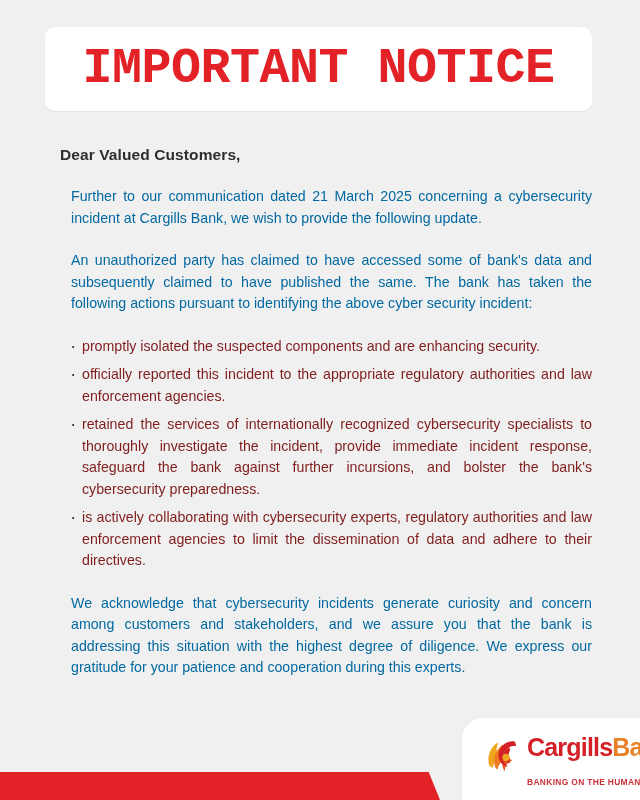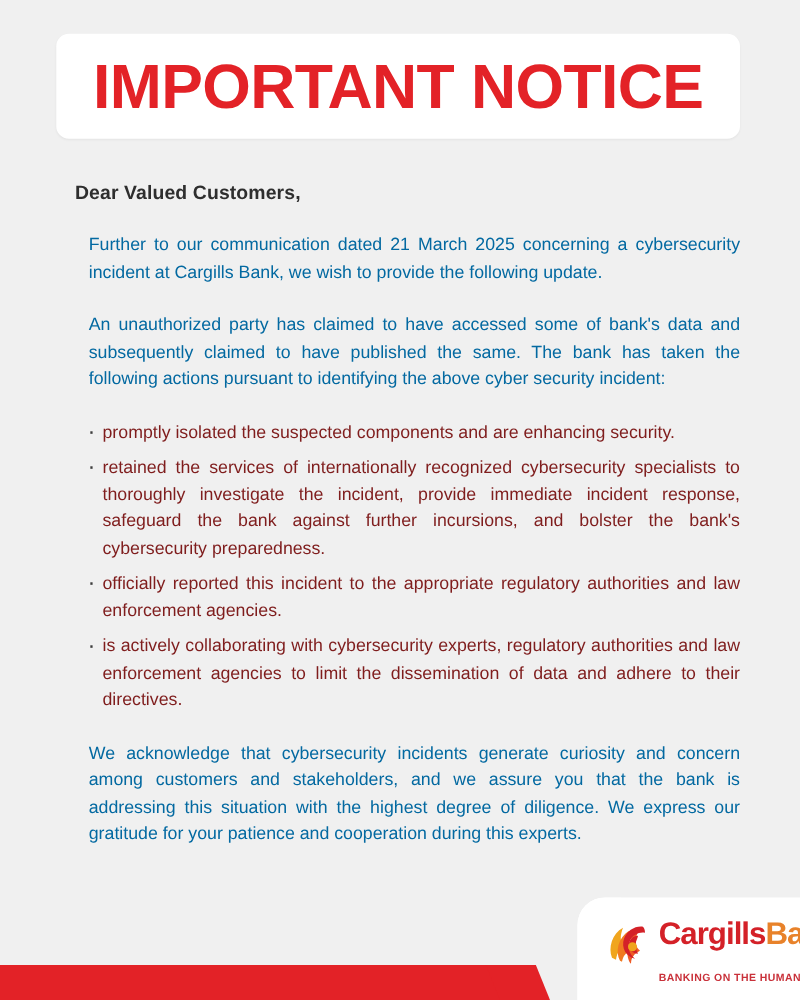--- a/index.html
+++ b/index.html
@@ -24,21 +24,21 @@
     height: 84px;
     background: #ffffff;
     border-radius: 10px;
     display: flex;
     align-items: center;
     justify-content: center;
     box-shadow: 0 1px 2px rgba(0,0,0,0.05);
   }
   .notice-title {
     color: #e32227;
-    font-family: Liberation Sans, sans-serif;
+    font-family: Liberation Mono, monospace;
     font-weight: bold;
     font-size: 50px;
     letter-spacing: -0.5px;
     line-height: 1;
     white-space: nowrap;
   }
 
   
   .body-wrap {
     position: absolute;
@@ -173,22 +173,22 @@
 <div class="body-wrap">
 
   <div class="greeting">Dear Valued Customers,</div>
 
   <p class="para">Further to our communication dated 21 March 2025 concerning a cybersecurity incident at Cargills Bank, we wish to provide the following update.</p>
 
   <p class="para">An unauthorized party has claimed to have accessed some of bank's data and subsequently claimed to have published the same. The bank has taken the following actions pursuant to identifying the above cyber security incident:</p>
 
   <ul class="actions">
     <li>promptly isolated the suspected components and are enhancing security.</li>
+    <li>officially reported this incident to the appropriate regulatory authorities and law enforcement agencies.</li>
     <li>retained the services of internationally recognized cybersecurity specialists to thoroughly investigate the incident, provide immediate incident response, safeguard the bank against further incursions, and bolster the bank's cybersecurity preparedness.</li>
-    <li>officially reported this incident to the appropriate regulatory authorities and law enforcement agencies.</li>
     <li>is actively collaborating with cybersecurity experts, regulatory authorities and law enforcement agencies to limit the dissemination of data and adhere to their directives.</li>
   </ul>
 
   <p class="para last">We acknowledge that cybersecurity incidents generate curiosity and concern among customers and stakeholders, and we assure you that the bank is addressing this situation with the highest degree of diligence. We express our gratitude for your patience and cooperation during this experts.</p>
 </div>
 
 <div class="red-bar"></div>
 <div class="red-bar-skew"></div>
 
 <div class="logo-panel">

